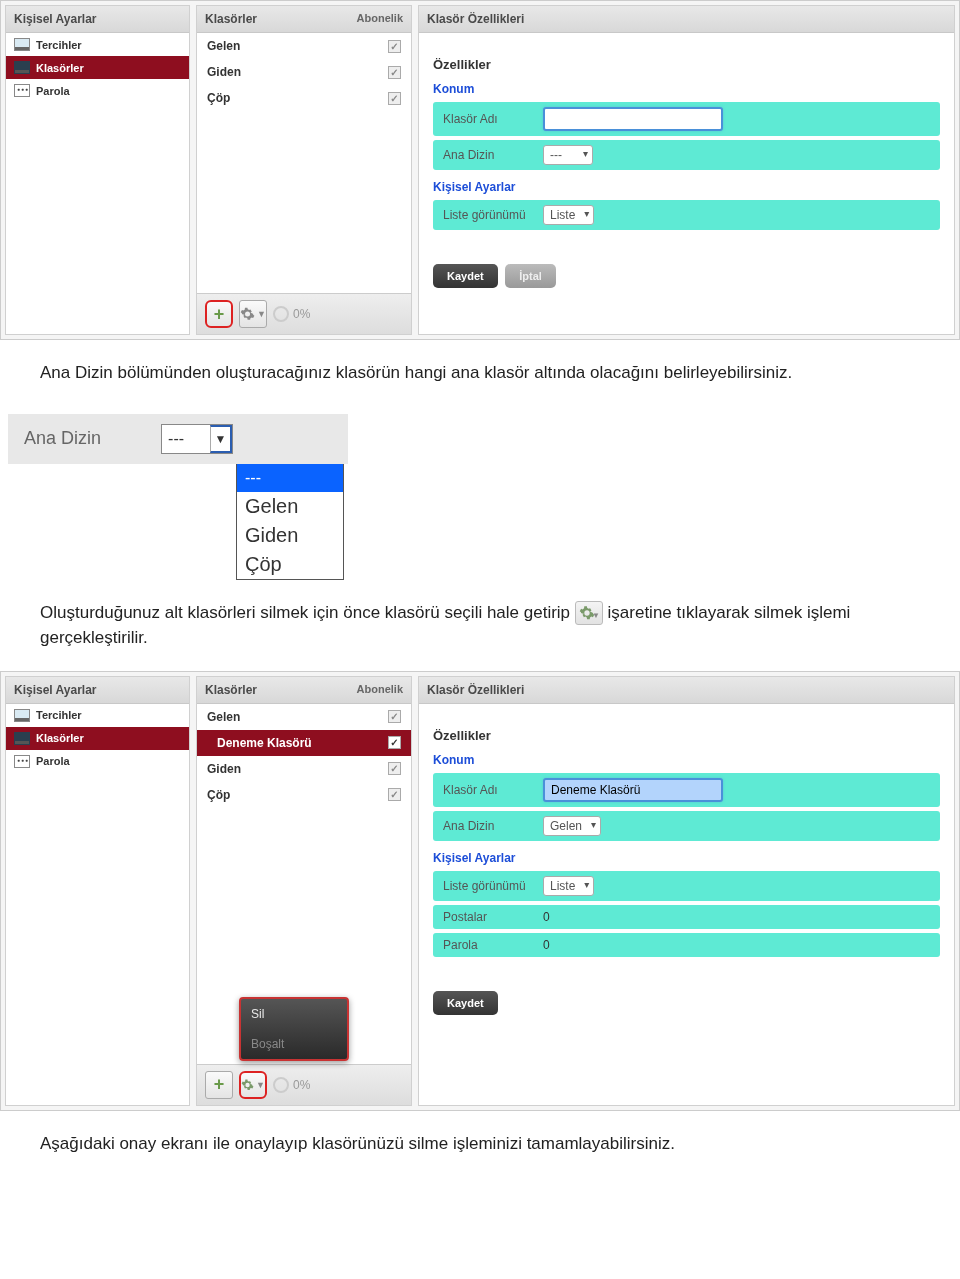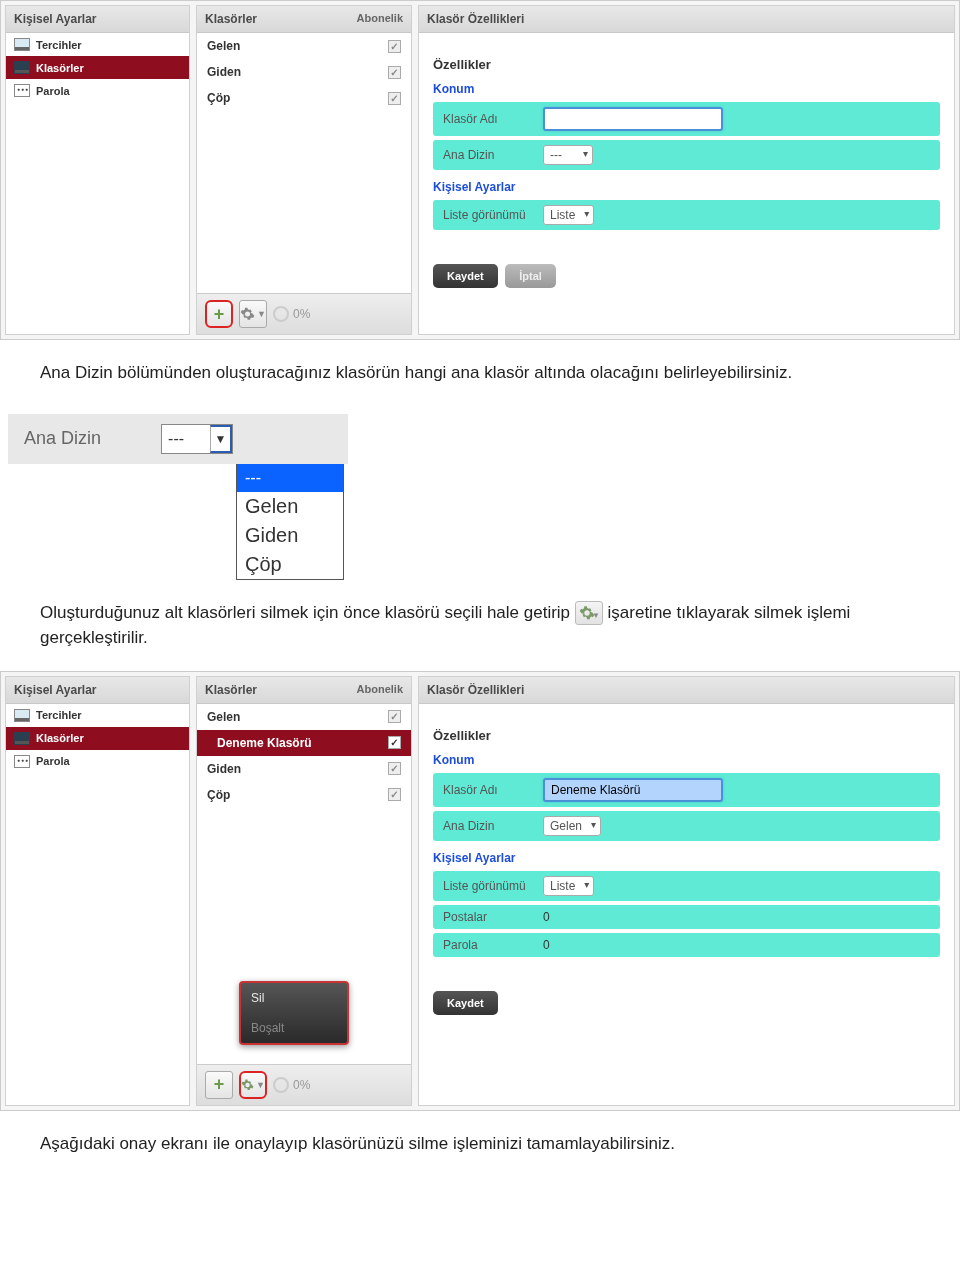--- a/index.html
+++ b/index.html
@@ -62,21 +62,21 @@
   .anadizin-demo{padding:8px 8px 0;}
   .anadizin-box{display:flex;align-items:center;gap:60px;background:#e8e8e8;padding:10px 16px;width:340px;}
   .anadizin-box .lbl{font-size:18px;color:#666;}
   .anadizin-box .dd2{border:1px solid #888;background:#fff;width:72px;height:30px;display:flex;align-items:center;position:relative;}
   .anadizin-box .dd2 .dash{padding-left:6px;font-size:16px;}
   .anadizin-box .dd2 .arrow{border:2px solid #2a5db0;border-left:1px solid #aaa;width:22px;height:100%;display:flex;align-items:center;justify-content:center;font-size:12px;color:#333;margin-left:auto;}
   .dd-list{margin-left:228px;border:1px solid #555;border-top:none;width:108px;background:#fff;}
   .dd-list .opt{padding:3px 8px;font-size:20px;}
   .dd-list .opt.hl{background:#0a63ff;color:#fff;font-size:16px;padding:5px 8px;}
   
-  .ctx-menu{position:absolute;bottom:60px;left:42px;background:linear-gradient(#555,#2a2a2a);border:2px solid #c83333;border-radius:4px;width:110px;box-shadow:0 2px 6px rgba(0,0,0,.4);}
+  .ctx-menu{position:absolute;bottom:44px;left:42px;background:linear-gradient(#555,#2a2a2a);border:2px solid #c83333;border-radius:4px;width:110px;box-shadow:0 2px 6px rgba(0,0,0,.4);}
   .ctx-menu .mi{padding:8px 10px;color:#e8e8e8;font-size:12px;cursor:pointer;}
   .ctx-menu .mi.dis{color:#888;}
   
   svg.gear{width:16px;height:16px;}
 </style>
 </head>
 <body>
 
 <div class="screenshot" style="height:340px;">
 

